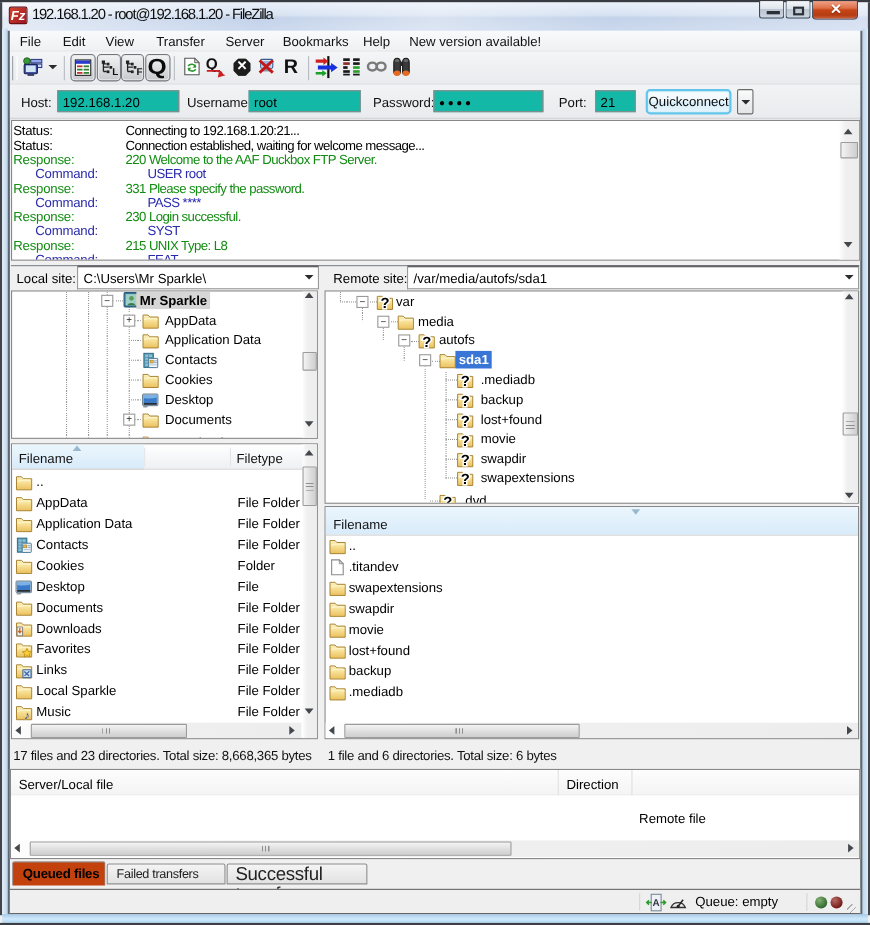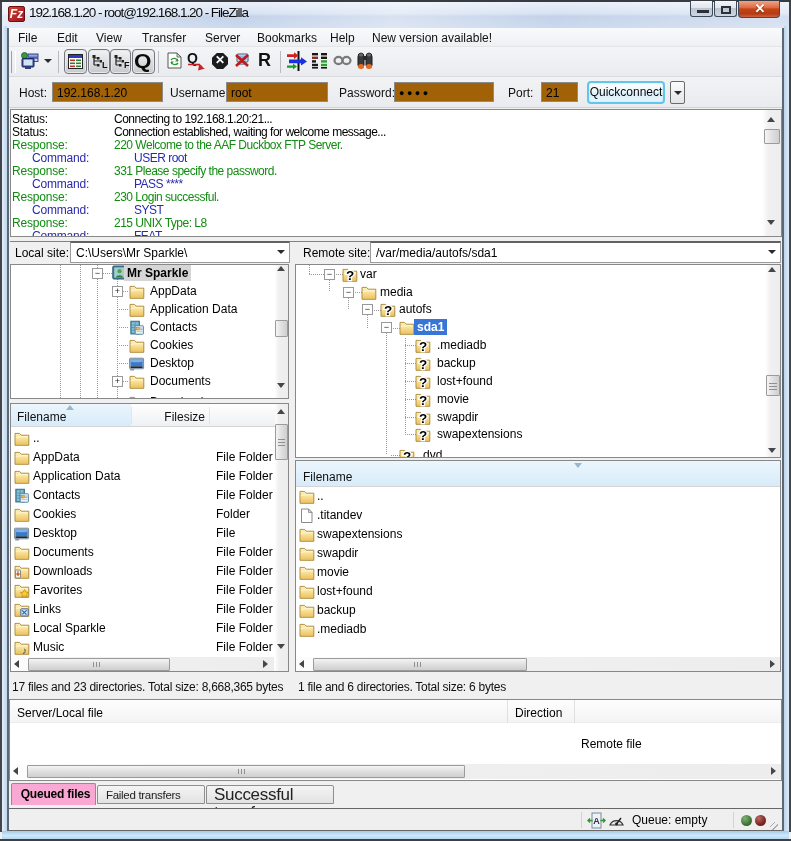--- a/index.html
+++ b/index.html
@@ -30,21 +30,21 @@
 #menubar{left:9px;top:28px;width:773px;height:19px;background:linear-gradient(#f9fafb,#eef0f3);border-bottom:1px solid #e3e5e8;box-sizing:border-box;}
 #menubar span{position:absolute;top:3px;color:#111;}
 
 #toolbar{left:9px;top:47px;width:773px;height:30px;background:linear-gradient(#f4f5f7,#e9ebee);border-bottom:1px solid #d9dbde;box-sizing:border-box;}
 .grip{width:3px;height:22px;border-left:1px solid #9aa0a8;border-right:1px solid #fff;}
 .tsep{width:1px;height:22px;background:#b8bcc2;top:4px;}
 .tbtn{top:49px;height:25px;box-sizing:border-box;border:1px solid #74777d;border-radius:4px;background:linear-gradient(#f2f3f4,#d4d6d9 70%,#c6c8cc);box-shadow:inset 0 0 0 1px #e6e8ea;}
 
 #quickbar{left:9px;top:77px;width:773px;height:31px;background:linear-gradient(#f2f3f5,#e9ebee);border-bottom:1px solid #cfd2d6;box-sizing:border-box;}
 #quickbar label{position:absolute;top:9px;color:#111;}
-.qinput{position:absolute;top:5px;height:20px;background:#a16207;border:1px solid #8b8b8b;box-sizing:border-box;font-size:12px;padding:3px 4px 0 4px;}
+.qinput{position:absolute;top:5px;height:20px;background:#14b8a6;border:1px solid #8b8b8b;box-sizing:border-box;font-size:12px;padding:3px 4px 0 4px;}
 #qc-btn{position:absolute;left:587px;top:4px;width:78px;height:23px;box-sizing:border-box;border:2px solid #62c6ec;border-radius:4px;background:linear-gradient(#fafdfe,#eef8fd 45%,#d8eefa 55%,#e8f5fc);box-shadow:inset 0 0 2px #b8e4f6;text-align:center;line-height:19px;color:#0a0a0a;}
 #qc-drop{position:absolute;left:670px;top:4px;width:15px;height:23px;box-sizing:border-box;border:1px solid #6a6a6a;border-radius:2px;background:linear-gradient(#fbfbfb,#e4e5e7);}
 .darr{width:0;height:0;border-left:4px solid transparent;border-right:4px solid transparent;border-top:4px solid #2b2b2b;}
 
 #msglog{left:10px;top:109px;width:772px;height:128px;background:#fff;border:1px solid #888;box-sizing:border-box;overflow:hidden;}
 .mrow{position:absolute;left:1px;width:740px;height:13px;font-size:12px;white-space:pre;letter-spacing:-0.2px;}
 .mrow b{font-weight:normal;position:absolute;left:102px;letter-spacing:-0.5px;}
 .st{color:#000;}.rs{color:#118c11;}.cm{color:#2a2aae;margin-left:20px;}
 
 .combo{position:absolute;height:22px;background:#fff;border:1px solid #9a9a9a;border-top:2px solid #606266;box-sizing:border-box;font-size:12px;padding:3px 4px 0 5px;}
@@ -382,22 +382,22 @@
     </svg>
 <div class="trow" style="left:127px;top:181px;">dvd</div>
 </div>
 
 <div class="wbox" id="llist" style="left:10px;top:403px;width:279px;height:269px;overflow:hidden;">
 <div class="lhead" style="left:0;top:0;width:277px;height:23px;"></div>
 <div class="lhead sorted" style="left:0;top:0;width:120px;height:23px;"></div>
 <div class="hcell" style="left:6px;">Filename</div>
 <div class="tri up abs" style="left:55px;top:1px;border-bottom-color:#9ab8cc;"></div>
 <div class="hsep" style="left:120px;"></div>
-<div class="hcell" style="left:122px;width:72px;text-align:right;">Filesize</div>
 <div class="hsep" style="left:198px;"></div>
+<div class="hcell" style="left:204px;">Filetype</div>
 <div class="lrow" style="left:22px;top:25px;">..</div>
 <div class="lrow" style="left:22px;top:44px;">AppData</div>
     <div class="lrow" style="left:205px;top:44px;">File Folder</div>
 <div class="lrow" style="left:22px;top:63px;">Application Data</div>
     <div class="lrow" style="left:205px;top:63px;">File Folder</div>
 <div class="lrow" style="left:22px;top:82px;">Contacts</div>
     <div class="lrow" style="left:205px;top:82px;">File Folder</div>
 <div class="lrow" style="left:22px;top:101px;">Cookies</div>
     <div class="lrow" style="left:205px;top:101px;">Folder</div>
 <div class="lrow" style="left:22px;top:120px;">Desktop</div>
@@ -496,21 +496,21 @@
 <div class="wbox" id="queue" style="left:9px;top:699px;width:773px;height:82px;">
 <div style="position:absolute;left:0;top:0;width:771px;height:22px;background:linear-gradient(#fdfdfd,#f4f4f4);border-bottom:1px solid #ececec;"></div>
 <div style="position:absolute;left:7px;top:6px;">Server/Local file</div>
 <div style="position:absolute;left:497px;top:0;width:1px;height:23px;background:#e0e0e0;"></div>
 <div style="position:absolute;left:505px;top:6px;">Direction</div>
 <div style="position:absolute;left:564px;top:0;width:1px;height:23px;background:#e0e0e0;"></div>
 <div style="position:absolute;left:571px;top:6px;margin-top:31px;">Remote file</div>
 </div>
 <div id="queue-sb"></div>
 
-<div class="tab" style="left:11px;top:783px;width:85px;height:22px;background:#f9a8d4;border-bottom:none;font-weight:bold;text-align:center;line-height:20px;text-indent:4px;letter-spacing:-0.2px;">Queued files</div>
+<div class="tab" style="left:11px;top:783px;width:85px;height:22px;background:#c2410c;border-bottom:none;font-weight:bold;text-align:center;line-height:20px;text-indent:4px;letter-spacing:-0.2px;">Queued files</div>
 <div class="tab" style="left:97px;top:785px;width:108px;height:19px;background:linear-gradient(#f4f4f4,#e2e2e2);text-align:left;padding-left:8px;line-height:18px;color:#222;font-size:11.5px;letter-spacing:-0.3px;">Failed transfers</div>
 <div class="tab" style="left:206px;top:785px;width:128px;height:19px;background:linear-gradient(#f4f4f4,#e2e2e2);text-align:left;padding-left:7px;line-height:18px;color:#222;font-size:17px;letter-spacing:-0.3px;">Successful transfers</div>
 
 <div class="abs" id="statusbar" style="left:9px;top:808px;width:773px;height:23px;background:#efefef;border-top:1px solid #666;border-bottom:1px solid #666;box-sizing:border-box;"></div>
 <div class="abs" style="left:632px;top:813px;">Queue: empty</div>
 <div class="abs" style="left:741px;top:815px;width:11px;height:11px;border-radius:50%;background:radial-gradient(circle at 35% 30%,#83b173,#3a7034 65%,#24481f);"></div>
 <div class="abs" style="left:755px;top:815px;width:11px;height:11px;border-radius:50%;background:radial-gradient(circle at 35% 30%,#b56a62,#79201d 65%,#4e100e);"></div>
 <div id="statusbar-icons">
 <div class="abs" style="left:581px;top:812px;width:1px;height:16px;background:#d4d4d4;"></div>
 <svg class="ic" style="left:588px;top:812px;" width="17" height="17" viewBox="0 0 17 17">

